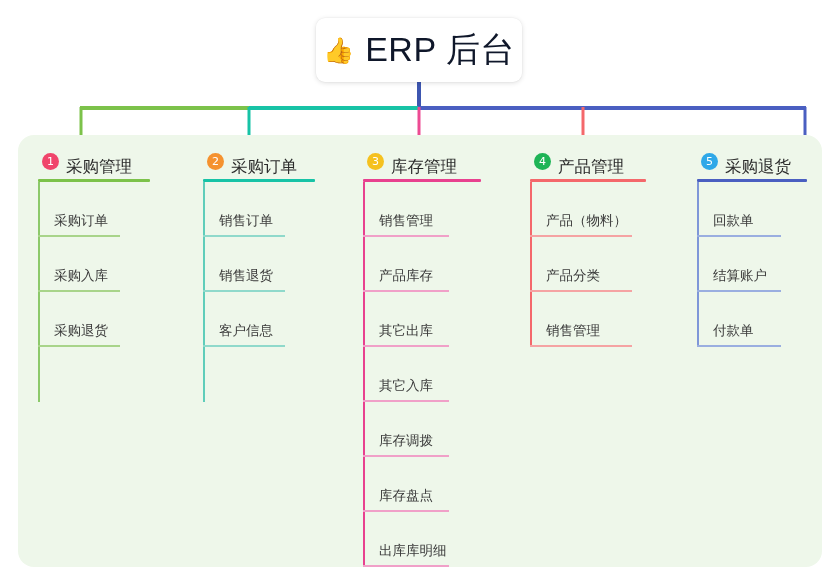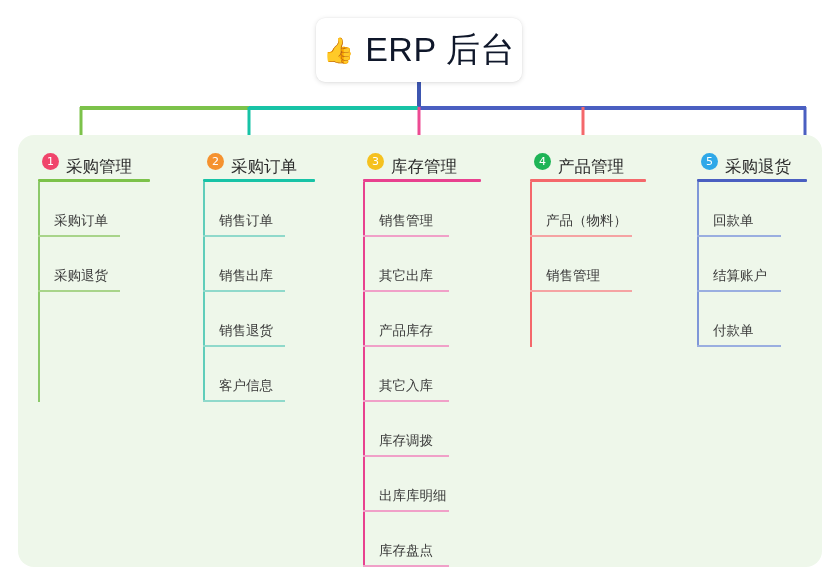--- a/index.html
+++ b/index.html
@@ -173,42 +173,42 @@
           <span class="col-title">采购管理</span>
         </div>
         <div class="col-rule" style="background: rgb(124, 194, 74); width: 112px;"></div>
         <div class="leaves">
           <div class="spine" style="background: rgb(140, 201, 106); height: 220px;"></div>
           <div class="leaf">
             <span class="leaf-label">采购订单</span>
             <div class="leaf-rule" style="background: rgb(168, 212, 138); width: 82px;"></div>
           </div>
           <div class="leaf">
+            <span class="leaf-label">采购入库</span>
+            <div class="leaf-rule" style="background: rgb(168, 212, 138); width: 82px;"></div>
+          </div>
+          <div class="leaf">
             <span class="leaf-label">采购退货</span>
             <div class="leaf-rule" style="background: rgb(168, 212, 138); width: 82px;"></div>
           </div>
         </div>
       </div>
       <div class="column" style="left: 203px; top: 148px;">
         <div class="col-header">
           <span class="badge" style="background: rgb(245, 146, 47);">2</span>
           <span class="col-title">采购订单</span>
         </div>
         <div class="col-rule" style="background: rgb(23, 195, 166); width: 112px;"></div>
         <div class="leaves">
           <div class="spine" style="background: rgb(95, 205, 186); height: 220px;"></div>
           <div class="leaf">
             <span class="leaf-label">销售订单</span>
             <div class="leaf-rule" style="background: rgb(143, 217, 203); width: 82px;"></div>
           </div>
           <div class="leaf">
-            <span class="leaf-label">销售出库</span>
-            <div class="leaf-rule" style="background: rgb(143, 217, 203); width: 82px;"></div>
-          </div>
-          <div class="leaf">
             <span class="leaf-label">销售退货</span>
             <div class="leaf-rule" style="background: rgb(143, 217, 203); width: 82px;"></div>
           </div>
           <div class="leaf">
             <span class="leaf-label">客户信息</span>
             <div class="leaf-rule" style="background: rgb(143, 217, 203); width: 82px;"></div>
           </div>
         </div>
       </div>
       <div class="column" style="left: 363px; top: 148px;">
@@ -217,58 +217,62 @@
           <span class="col-title">库存管理</span>
         </div>
         <div class="col-rule" style="background: rgb(232, 65, 143); width: 118px;"></div>
         <div class="leaves">
           <div class="spine" style="background: rgb(232, 65, 143); height: 385px;"></div>
           <div class="leaf">
             <span class="leaf-label">销售管理</span>
             <div class="leaf-rule" style="background: rgb(240, 160, 200); width: 86px;"></div>
           </div>
           <div class="leaf">
+            <span class="leaf-label">产品库存</span>
+            <div class="leaf-rule" style="background: rgb(240, 160, 200); width: 86px;"></div>
+          </div>
+          <div class="leaf">
             <span class="leaf-label">其它出库</span>
             <div class="leaf-rule" style="background: rgb(240, 160, 200); width: 86px;"></div>
           </div>
           <div class="leaf">
-            <span class="leaf-label">产品库存</span>
-            <div class="leaf-rule" style="background: rgb(240, 160, 200); width: 86px;"></div>
-          </div>
-          <div class="leaf">
             <span class="leaf-label">其它入库</span>
             <div class="leaf-rule" style="background: rgb(240, 160, 200); width: 86px;"></div>
           </div>
           <div class="leaf">
             <span class="leaf-label">库存调拨</span>
             <div class="leaf-rule" style="background: rgb(240, 160, 200); width: 86px;"></div>
           </div>
           <div class="leaf">
+            <span class="leaf-label">库存盘点</span>
+            <div class="leaf-rule" style="background: rgb(240, 160, 200); width: 86px;"></div>
+          </div>
+          <div class="leaf">
             <span class="leaf-label">出库库明细</span>
-            <div class="leaf-rule" style="background: rgb(240, 160, 200); width: 86px;"></div>
-          </div>
-          <div class="leaf">
-            <span class="leaf-label">库存盘点</span>
             <div class="leaf-rule" style="background: rgb(240, 160, 200); width: 86px;"></div>
           </div>
         </div>
       </div>
       <div class="column" style="left: 530px; top: 148px;">
         <div class="col-header">
           <span class="badge" style="background: rgb(30, 180, 86);">4</span>
           <span class="col-title">产品管理</span>
         </div>
         <div class="col-rule" style="background: rgb(244, 104, 107); width: 116px;"></div>
         <div class="leaves">
           <div class="spine" style="background: rgb(244, 104, 107); height: 165px;"></div>
           <div class="leaf">
             <span class="leaf-label">产品（物料）</span>
             <div class="leaf-rule" style="background: rgb(245, 163, 163); width: 102px;"></div>
           </div>
           <div class="leaf">
+            <span class="leaf-label">产品分类</span>
+            <div class="leaf-rule" style="background: rgb(245, 163, 163); width: 102px;"></div>
+          </div>
+          <div class="leaf">
             <span class="leaf-label">销售管理</span>
             <div class="leaf-rule" style="background: rgb(245, 163, 163); width: 102px;"></div>
           </div>
         </div>
       </div>
       <div class="column" style="left: 697px; top: 148px;">
         <div class="col-header">
           <span class="badge" style="background: rgb(47, 168, 232);">5</span>
           <span class="col-title">采购退货</span>
         </div>

